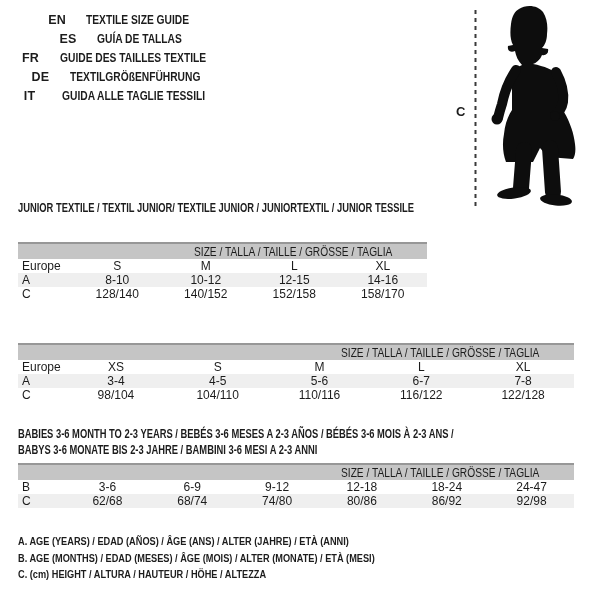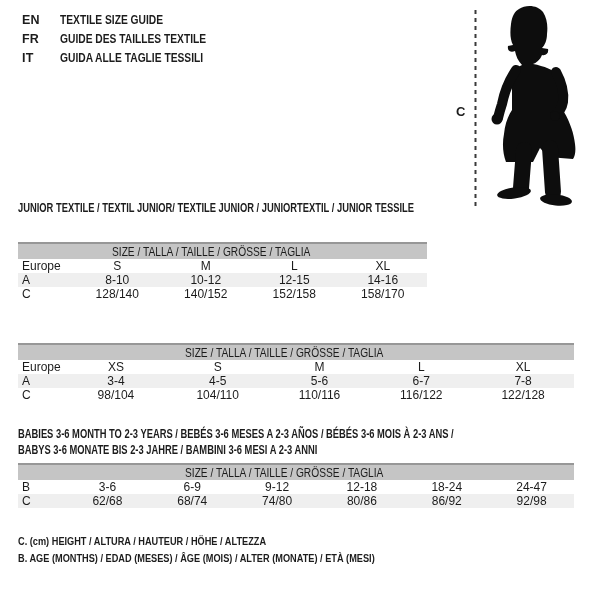--- a/index.html
+++ b/index.html
@@ -17,21 +17,21 @@
     font-family:"Liberation Sans","DejaVu Sans",sans-serif;
   }
   
   .cond{display:inline-block;transform:scaleX(0.82);transform-origin:0 50%;white-space:nowrap;}
   .title-cond{display:inline-block;transform:scaleX(0.78);transform-origin:0 50%;white-space:nowrap;}
   .bar-cond{display:inline-block;transform:scaleX(0.85);transform-origin:0 50%;white-space:nowrap;}
   .note-cond{display:inline-block;transform:scaleX(0.80);transform-origin:0 50%;white-space:nowrap;}
 
   
   .lang-block{position:absolute;left:22px;top:10px;}
-  .lang-row{display:flex;align-items:center;height:19.2px;}
+  .lang-row{display:flex;align-items:center;height:19.2px;justify-content:center;}
   .lang-code{width:38px;font-weight:bold;font-size:12.5px;letter-spacing:.2px;}
   .lang-title{font-weight:bold;font-size:12.5px;}
 
   
   .figure-area{position:absolute;left:448px;top:0;width:152px;height:212px;}
   .figure-label{position:absolute;left:8px;top:104px;font-weight:bold;font-size:13px;}
   .figure-area svg{position:absolute;left:0;top:0;}
   .ink{fill:var(--silhouette);}
   .ink-stroke{stroke:var(--silhouette);fill:none;}
 
@@ -45,42 +45,50 @@
   
   .size-table{position:absolute;left:18px;border-collapse:collapse;table-layout:fixed;font-size:12px;color:var(--text);}
   #junior-table{top:242px;width:409px;}
   #children-table{top:343px;width:556px;}
   #babies-table{top:463px;width:556px;}
   .size-table td{height:14px;padding:0;text-align:center;vertical-align:middle;font-weight:normal;}
   .size-table td.lbl{text-align:left;padding-left:4px;}
   .bar-row th{
     background:var(--table_header_bg);
     border-top:2px solid var(--table_header_border);
-    height:15px;text-align:center;padding:0 0 0 12px;
+    height:15px;text-align:right;padding:0 0 0 12px;
     font-weight:normal;font-size:12px;
   }
   tr.alt td{background:var(--row_alt_bg);}
 
   
   .notes{position:absolute;left:18px;top:533px;}
   .note-line{height:16.5px;font-weight:bold;font-size:11.5px;line-height:16.5px;}
 </style>
 </head>
 <body>
 
 <div class="canvas">
 
   <div class="lang-block">
     <div class="lang-row">
       <span class="lang-code">EN</span>
       <span class="lang-title cond">TEXTILE SIZE GUIDE</span>
     </div>
     <div class="lang-row">
+      <span class="lang-code">ES</span>
+      <span class="lang-title cond">GUÍA DE TALLAS</span>
+    </div>
+    <div class="lang-row">
       <span class="lang-code">FR</span>
       <span class="lang-title cond">GUIDE DES TAILLES TEXTILE</span>
+    </div>
+    <div class="lang-row">
+      <span class="lang-code">DE</span>
+      <span class="lang-title cond">TEXTILGRÖßENFÜHRUNG</span>
     </div>
     <div class="lang-row">
       <span class="lang-code">IT</span>
       <span class="lang-title cond">GUIDA ALLE TAGLIE TESSILI</span>
     </div>
   </div>
 
   <div class="figure-area">
     <span class="figure-label">C</span>
     <svg width="152" height="212" viewBox="0 0 152 212">
@@ -235,17 +243,18 @@
         <td>68/74</td>
         <td>74/80</td>
         <td>80/86</td>
         <td>86/92</td>
         <td>92/98</td>
       </tr>
     </tbody>
   </table>
 
   <div class="notes">
+    <div class="note-line"><span class="note-cond">A. AGE (YEARS) / EDAD (AÑOS) / ÂGE (ANS) / ALTER (JAHRE) / ETÀ (ANNI)</span></div>
+    <div class="note-line"><span class="note-cond">B. AGE (MONTHS) / EDAD (MESES) / ÂGE (MOIS) / ALTER (MONATE) / ETÀ (MESI)</span></div>
     <div class="note-line"><span class="note-cond">C. (cm) HEIGHT / ALTURA / HAUTEUR / HÖHE / ALTEZZA</span></div>
-    <div class="note-line"><span class="note-cond">B. AGE (MONTHS) / EDAD (MESES) / ÂGE (MOIS) / ALTER (MONATE) / ETÀ (MESI)</span></div>
   </div>
 
 </div>
 
 </body></html>

